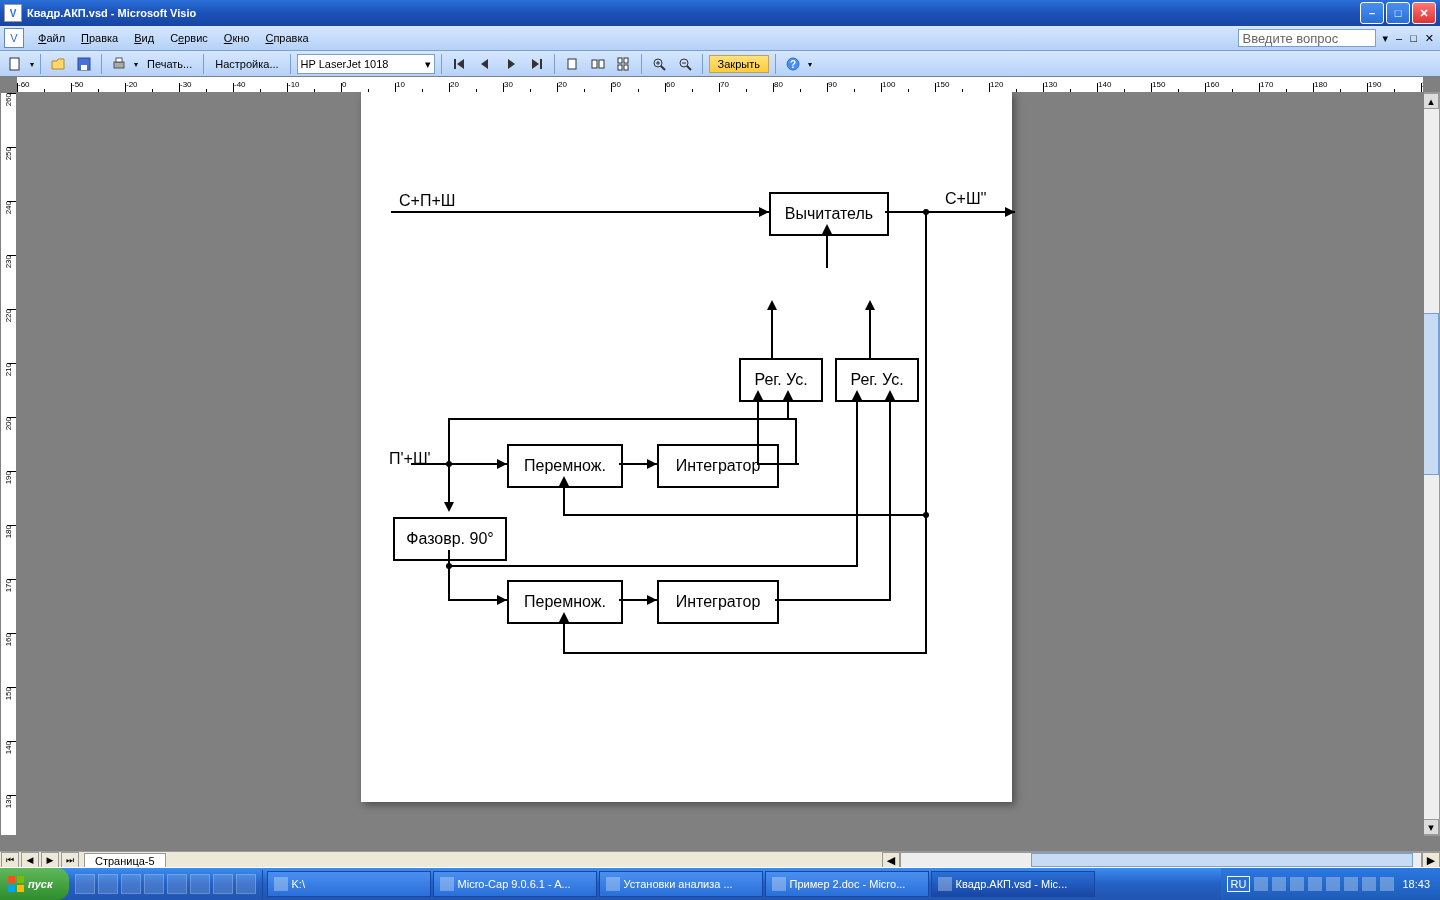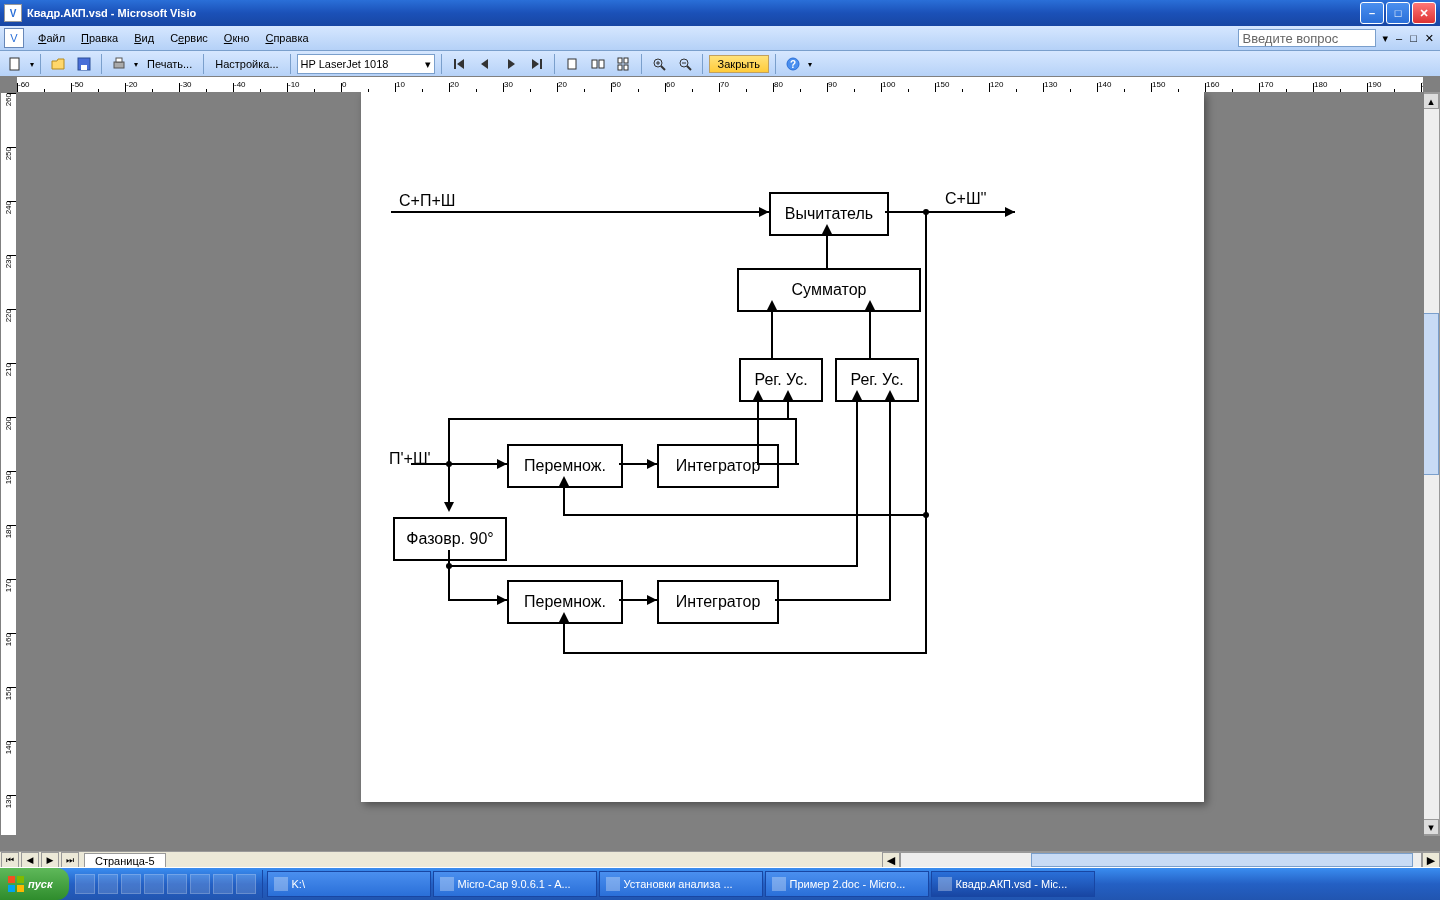--- a/index.html
+++ b/index.html
@@ -25,21 +25,21 @@
 .tbtn svg{width:14px;height:14px;}
 .tsep{width:1px;height:20px;background:#7a9fcc;margin:0 2px;}
 .tlabel{padding:2px 4px;border:1px solid transparent;}
 .printer{width:130px;height:18px;border:1px solid #7a9fcc;background:#fff;font-size:11px;padding:0 3px;display:flex;align-items:center;}
 .closebtn{padding:2px 8px;background:linear-gradient(#ffe27a,#ffcb3a);border:1px solid #c0a060;}
 
 .rulerwrap{position:absolute;top:76px;left:0;right:0;bottom:48px;background:#808080;}
 .hruler{position:absolute;top:0;left:16px;right:16px;height:16px;background:#fff;border:1px solid #808080;overflow:hidden;}
 .vruler{position:absolute;top:16px;left:0;width:16px;bottom:16px;background:#fff;border:1px solid #808080;overflow:hidden;}
 .canvasarea{position:absolute;top:16px;left:16px;right:16px;bottom:16px;background:#808080;overflow:hidden;}
-.page{position:absolute;background:#fff;box-shadow:3px 3px 8px rgba(0,0,0,.4);left:345px;top:0;width:843px;height:710px;}
+.page{position:absolute;background:#fff;box-shadow:3px 3px 8px rgba(0,0,0,.4);left:345px;top:0;width:651px;height:710px;}
 
 .diagram{position:absolute;left:0;top:0;width:100%;height:100%;}
 .dbox{position:absolute;border:2px solid #000;background:#fff;font-size:16px;display:flex;align-items:center;justify-content:center;text-align:center;}
 .dlbl{position:absolute;font-size:16px;}
 .dline{position:absolute;background:#000;}
 .arrowR{position:absolute;width:0;height:0;border-top:5px solid transparent;border-bottom:5px solid transparent;border-left:10px solid #000;}
 .arrowU{position:absolute;width:0;height:0;border-left:5px solid transparent;border-right:5px solid transparent;border-bottom:10px solid #000;}
 .arrowD{position:absolute;width:0;height:0;border-left:5px solid transparent;border-right:5px solid transparent;border-top:10px solid #000;}
 .node{position:absolute;width:6px;height:6px;background:#000;border-radius:50%;}
 
@@ -334,21 +334,20 @@
   </div>
   <div class="canvasarea">
     <div class="page">
       <div class="diagram">
 
         <span class="dlbl" style="left:38px;top:100px;">С+П+Ш</span>
         <span class="dlbl" style="left:584px;top:98px;">С+Ш''</span>
         <span class="dlbl" style="left:28px;top:358px;">П'+Ш'</span>
 
         <div class="dbox" style="left:408px;top:100px;width:116px;height:40px;">Вычитатель</div>
-        <div class="dbox" style="left:376px;top:176px;width:180px;height:40px;">Сумматор</div>
         <div class="dbox" style="left:378px;top:266px;width:80px;height:40px;">Рег. Ус.</div>
         <div class="dbox" style="left:474px;top:266px;width:80px;height:40px;">Рег. Ус.</div>
         <div class="dbox" style="left:146px;top:352px;width:112px;height:40px;">Перемнож.</div>
         <div class="dbox" style="left:296px;top:352px;width:118px;height:40px;">Интегратор</div>
         <div class="dbox" style="left:32px;top:418px;width:110px;height:40px;margin-top:7px;">Фазовр. 90°</div>
         <div class="dbox" style="left:146px;top:488px;width:112px;height:40px;">Перемнож.</div>
         <div class="dbox" style="left:296px;top:488px;width:118px;height:40px;">Интегратор</div>
 
         <div class="dline" style="left:30px;top:119px;width:378px;height:2px;"></div>
         <div class="arrowR" style="left:398px;top:115px;"></div>
@@ -484,13 +483,25 @@
       </div>
     <div class="taskb">
         <span class="taskicon"></span>
         <span>Пример 2.doc - Micro...</span>
       </div>
     <div class="taskb active">
         <span class="taskicon"></span>
         <span>Квадр.АКП.vsd - Mic...</span>
       </div>
   </div>
+  <div class="tray">
+    <span class="lang">RU</span>
+    <div class="trayi"></div>
+    <div class="trayi"></div>
+    <div class="trayi"></div>
+    <div class="trayi"></div>
+    <div class="trayi"></div>
+    <div class="trayi"></div>
+    <div class="trayi"></div>
+    <div class="trayi"></div>
+    <span class="clock">18:43</span>
+  </div>
 </div>
 
 </body></html>

